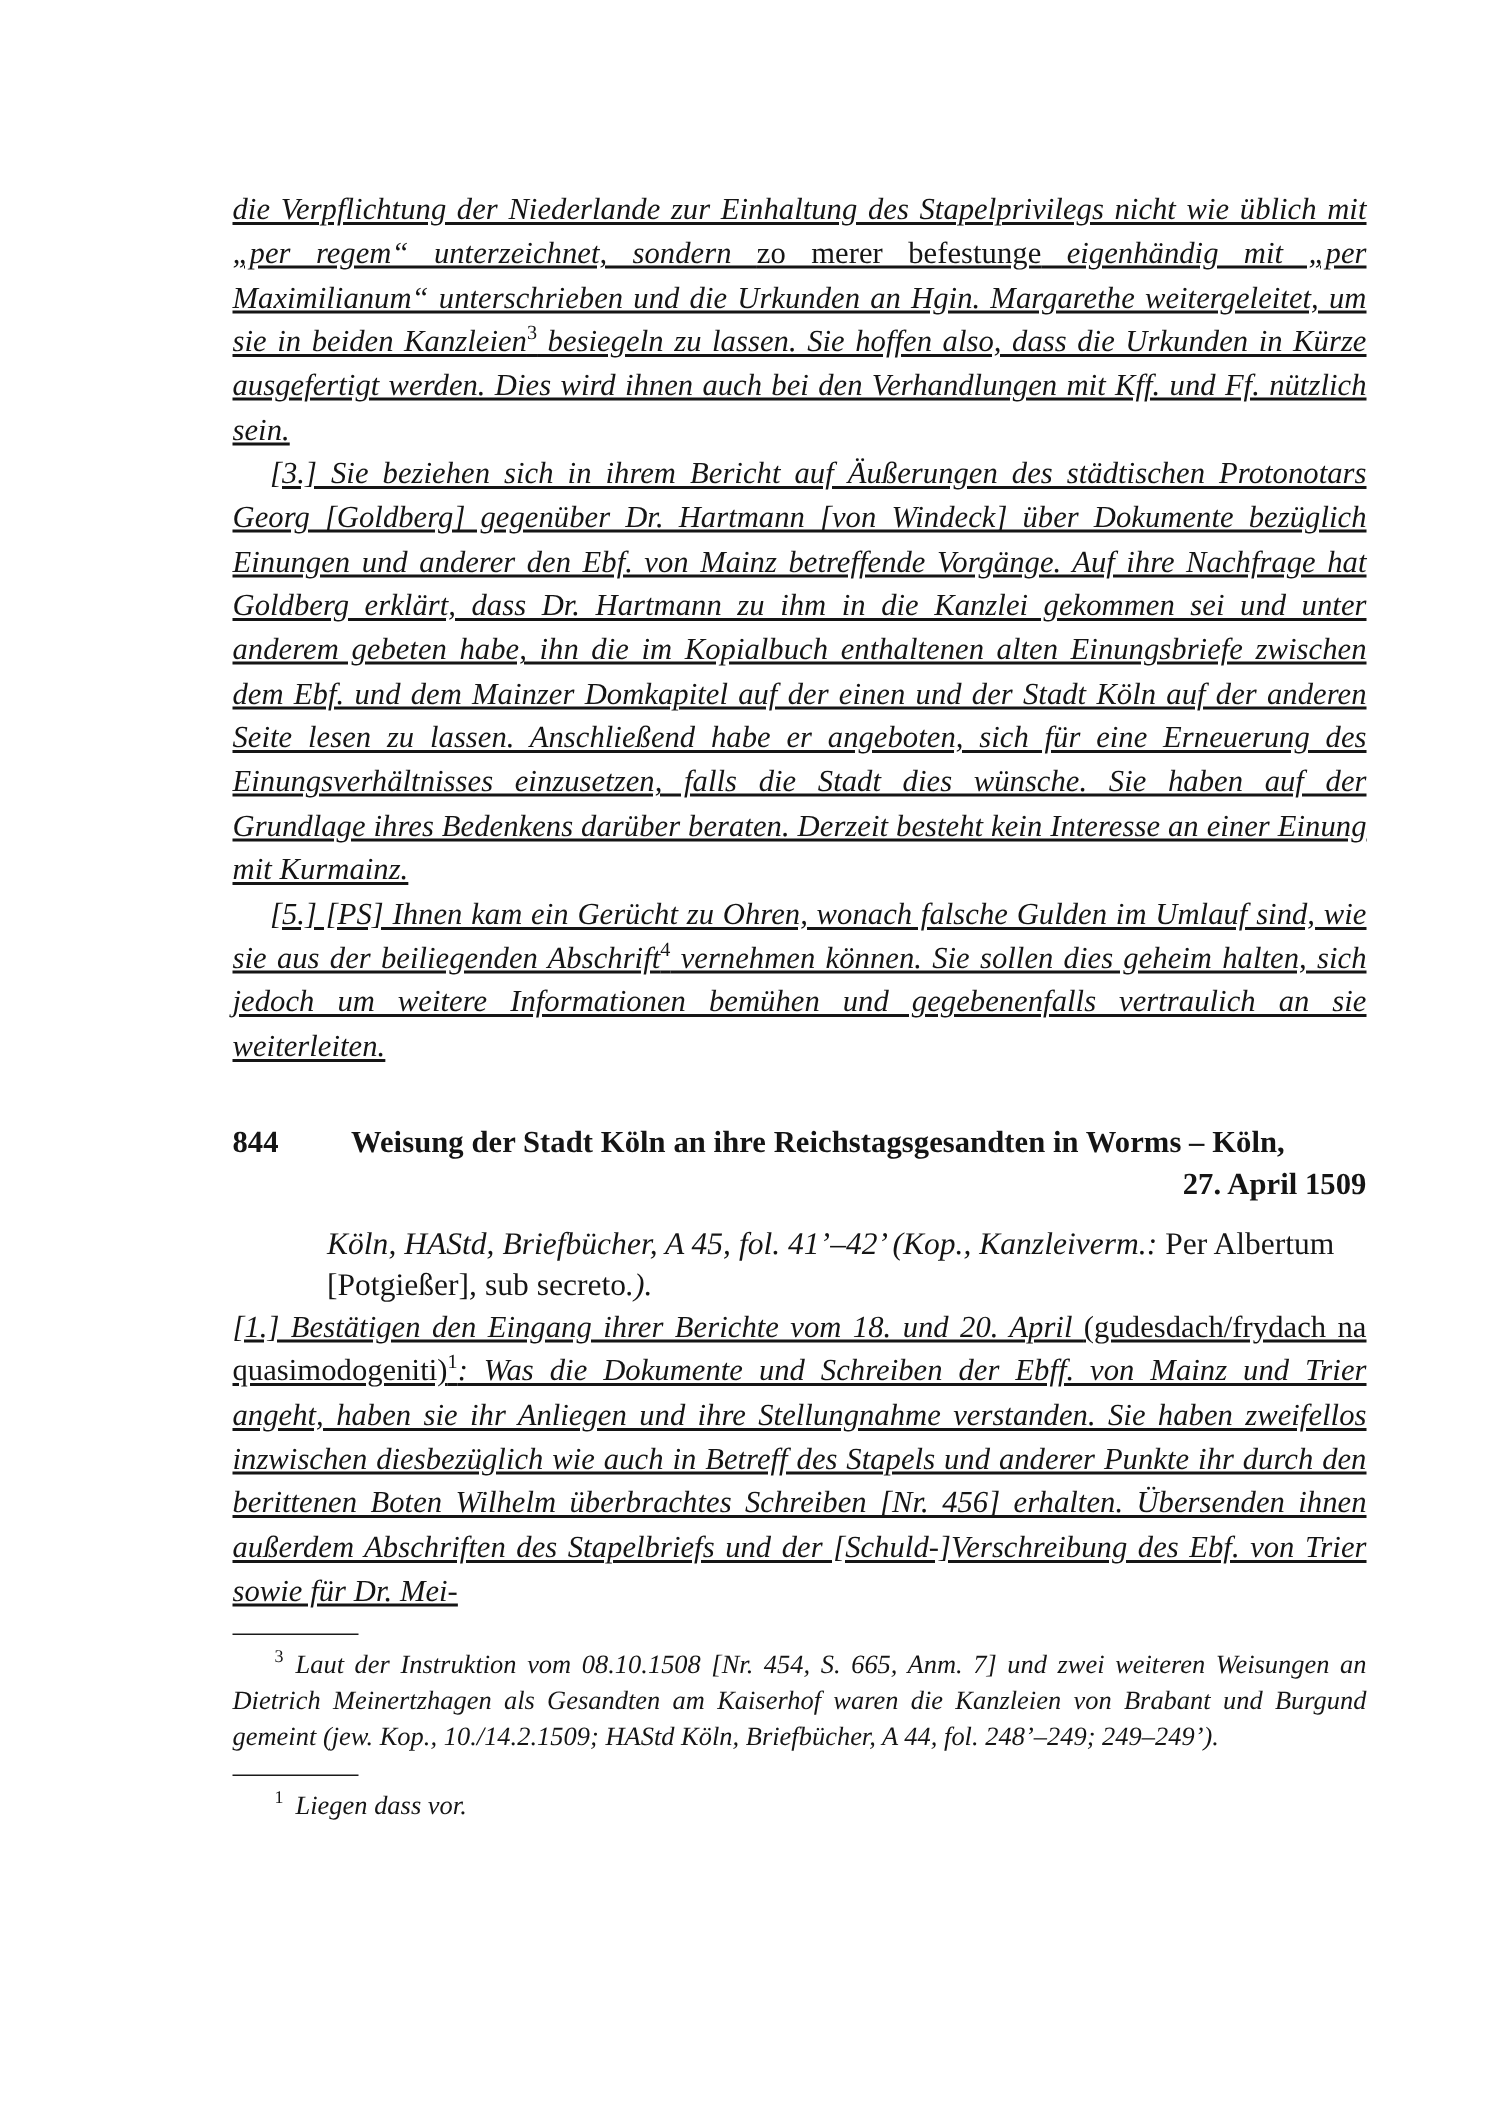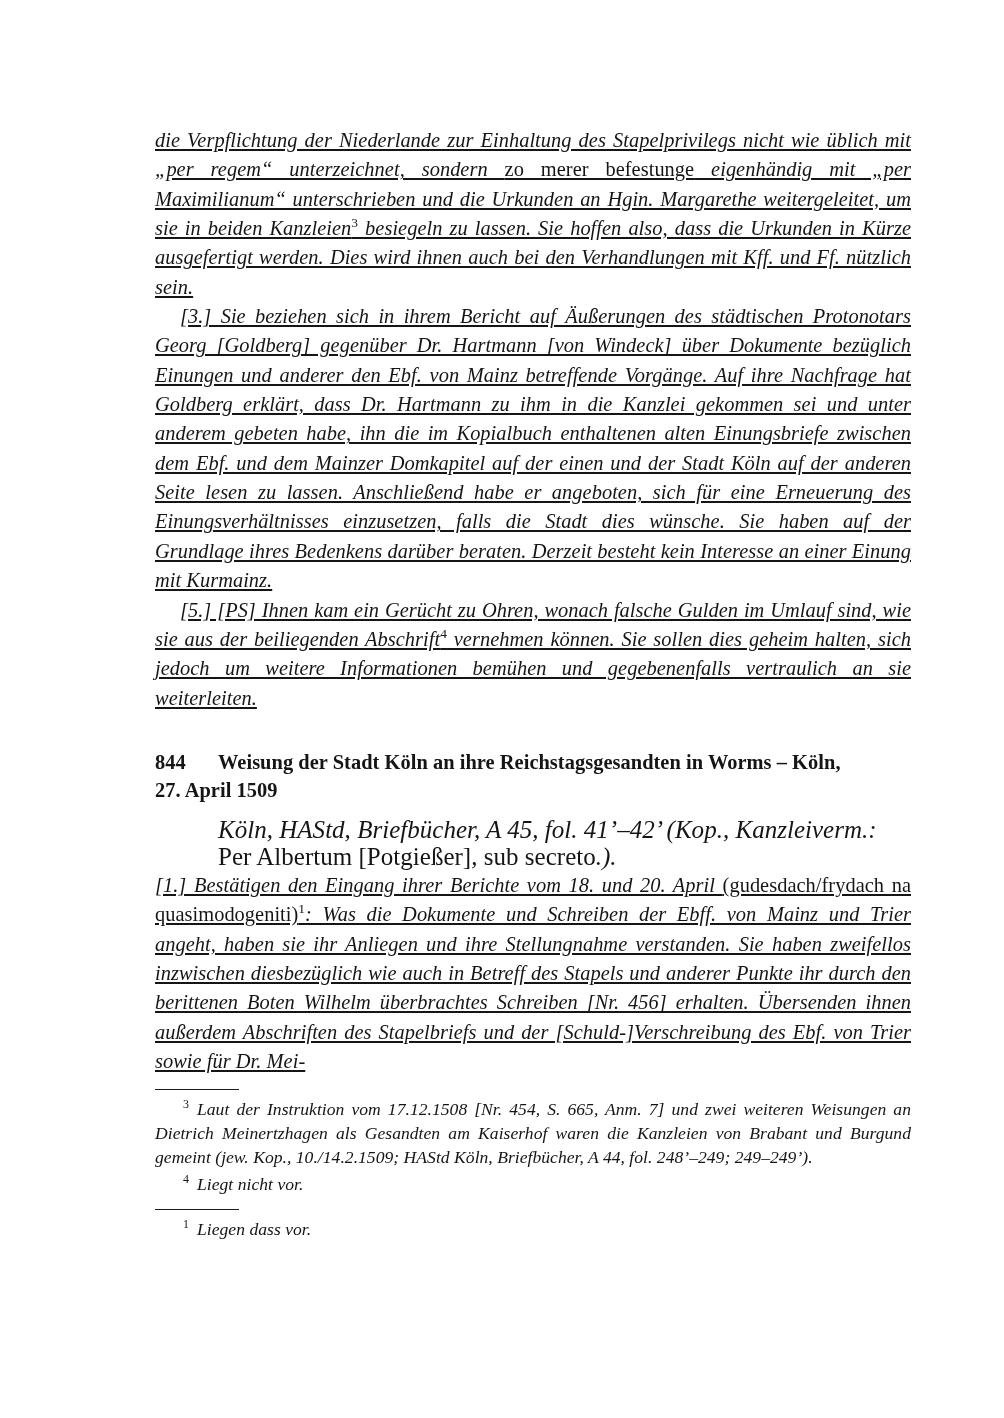--- a/index.html
+++ b/index.html
@@ -94,31 +94,31 @@
     line-height: 28.5px;
     letter-spacing: 0.05px;
   }
   .entry-num {
     position: absolute;
     left: 0;
     top: 0;
     width: 63px;
   }
   .entry-title {
-    margin-left: 63px;
+    margin-left: 79px;
     text-align: justify;
     text-justify: inter-word;
   }
-  .entry-title .ln2 { display:block; text-align: left; }
+  .entry-title .ln2 { display:block; text-align: right; }
 
   .entry-source {
     margin-left: 63px;
     margin-top: 11px;
     font-style: italic;
-    font-size: 25px;
+    font-size: 21px;
     line-height: 27.5px;
     text-align: left;
     letter-spacing: 0.02px;
   }
   .entry-source .rom { font-style: normal; }
 
   .after-entry { margin-top: 19px; }
 
   
   .footnotes {
@@ -173,20 +173,19 @@
       </div>
       <div class="entry-source">Köln, HAStd, Briefbücher, A 45, fol. 41’–42’ (Kop., Kanzleiverm.: <span class="rom">Per Albertum [Potgießer]</span>, <span class="rom">sub secreto</span>.).</div>
     </div>
 
     <p class="body after-entry">[1.] Bestätigen den Eingang ihrer Berichte vom 18. und 20. April <span class="rom">(gudesdach/frydach na quasimodogeniti)</span><sup class="fn">1</sup>: Was die Dokumente und Schreiben der Ebff. von Mainz und Trier angeht, haben sie ihr Anliegen und ihre Stellungnahme verstanden. Sie haben zweifellos inzwischen diesbezüglich wie auch in Betreff des Stapels und anderer Punkte ihr durch den berittenen Boten Wilhelm überbrachtes Schreiben [Nr. 456] erhalten. Übersenden ihnen außerdem Abschriften des Stapelbriefs und der [Schuld-]Verschreibung des Ebf. von Trier sowie für Dr. Mei-</p>
 
   </div>
 
   <div class="footnotes">
     <div class="fnrule"></div>
-    <p class="footnote"><span class="fnum">3</span><span class="fntext">Laut der Instruktion vom 17.12.1508 [Nr. 454, S. 665, Anm. 7] und zwei weiteren Weisungen an Dietrich Meinertzhagen als Gesandten am Kaiserhof waren die Kanzleien von Brabant und Burgund gemeint (jew. Kop., 10./14.2.1509; HAStd Köln, Briefbücher, A 44, fol. 248’–249; 249–249’).</span></p>
-    <p class="footnote"><span class="fnum">4</span><span class="fntext">Liegt nicht vor.</span></p>
+    <p class="footnote"><span class="fnum">3</span><span class="fntext">Laut der Instruktion vom 08.10.1508 [Nr. 454, S. 665, Anm. 7] und zwei weiteren Weisungen an Dietrich Meinertzhagen als Gesandten am Kaiserhof waren die Kanzleien von Brabant und Burgund gemeint (jew. Kop., 10./14.2.1509; HAStd Köln, Briefbücher, A 44, fol. 248’–249; 249–249’).</span></p>
 
     <div class="fnrule second"></div>
     <p class="footnote"><span class="fnum">1</span><span class="fntext">Liegen dass vor.</span></p>
   </div>
 
 </div>
 
 </body></html>

